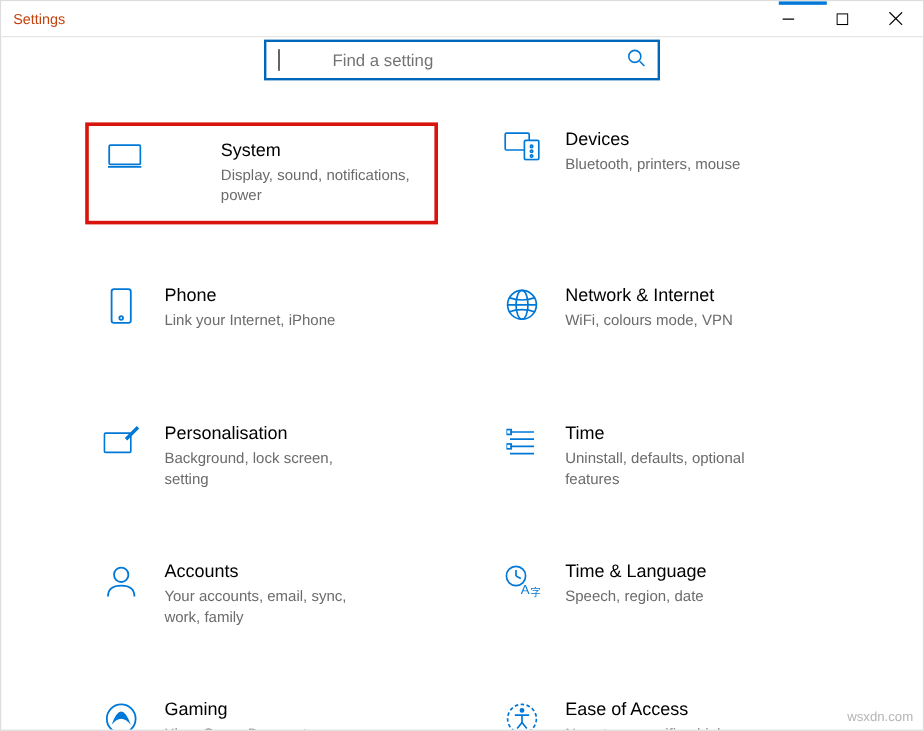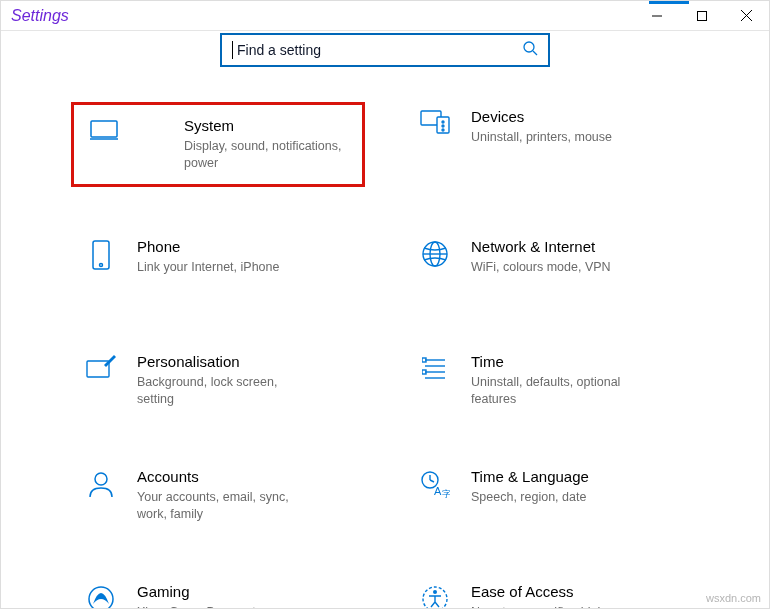--- a/index.html
+++ b/index.html
@@ -14,24 +14,23 @@
   }
   .titlebar {
     height: 30px;
     display: flex;
     align-items: center;
     border-bottom: 1px solid #e5e5e5;
     padding-left: 10px;
     background: #fff;
   }
   .titlebar .title {
-    font-size: 16px;
-    color: #6d28d9;
+    font-size: 12px;
+    color: #c2410c;
     flex: 1;
-    font-style: italic;
   }
   .win-controls {
     display: flex;
     height: 100%;
   }
   .win-btn {
     width: 45px;
     height: 100%;
     display: flex;
     align-items: center;
@@ -53,23 +52,24 @@
     padding: 0 10px;
     position: relative;
   }
   .search-box .caret {
     width: 1px;
     height: 18px;
     background: #000;
     margin-right: 4px;
   }
   .search-box .placeholder {
-    color: #0f172a;
+    color: #737373;
     font-size: 14px;
     flex: 1;
+    margin-left: 40px;
   }
   .search-box .search-icon {
     color: #0067b8;
   }
   .grid {
     display: grid;
     grid-template-columns: 1fr 1fr;
     column-gap: 40px;
     row-gap: 45px;
     padding: 0 70px 0 70px;
@@ -184,21 +184,21 @@
       <svg width="30" height="24" viewBox="0 0 30 24" fill="none" stroke="#0078d7" stroke-width="1.4">
         <rect x="1" y="1" width="20" height="14" rx="1"></rect>
         <rect x="17" y="7" width="12" height="16" rx="1" fill="#fff"></rect>
         <circle cx="23" cy="12" r="1"></circle>
           <circle cx="23" cy="16" r="1"></circle>
           <circle cx="23" cy="20" r="1"></circle>
       </svg>
     </div>
     <div class="text">
       <div class="label">Devices</div>
-      <div class="desc">Uninstall, printers, mouse</div>
+      <div class="desc">Bluetooth, printers, mouse</div>
     </div>
   </div>
 
   <div class="tile">
     <div class="icon">
       <svg width="20" height="30" viewBox="0 0 20 30" fill="none" stroke="#0078d7" stroke-width="1.5">
         <rect x="2" y="1" width="16" height="28" rx="2"></rect>
           <circle cx="10" cy="25" r="1.5"></circle>
       </svg>
     </div>

